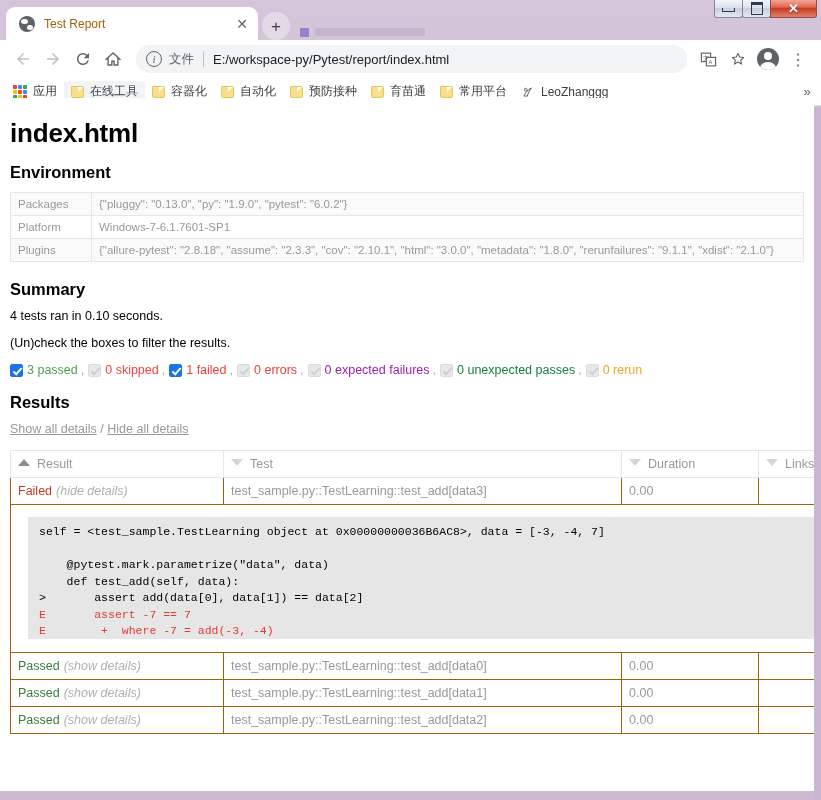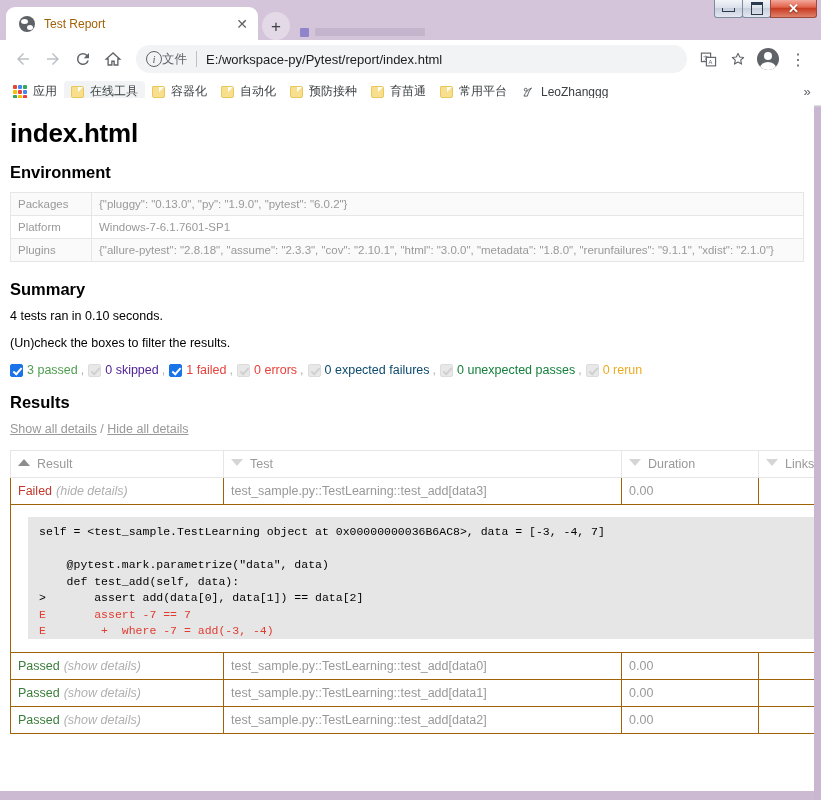--- a/index.html
+++ b/index.html
@@ -212,20 +212,21 @@
     font-family: "Liberation Serif", serif;
     display: flex;
     align-items: center;
     justify-content: center;
     box-sizing: border-box;
     font-style: italic;
   }
   #omnibox-scheme {
     font-size: 12.5px;
     color: #5f6368;
+    margin-left: 7px;
     white-space: nowrap;
   }
   #omnibox-divider {
     width: 1px;
     height: 16px;
     background: #bdc1c6;
     margin: 0 9px;
     flex: 0 0 1px;
   }
   #omnibox-url {
@@ -416,24 +417,24 @@
   .cb.off::after {
     content:"";
     position:absolute;
     left:4px; top:1px;
     width:3px; height:7px;
     border:solid #d0d0d0;
     border-width:0 2px 2px 0;
     transform: rotate(42deg);
   }
   .filter-label.passed  { color: #4f9e4f; }
-  .filter-label.skipped { color: #4c1d95; }
+  .filter-label.skipped { color: #ef4444; }
   .filter-label.failed  { color: #e8403a; }
   .filter-label.error   { color: #e8403a; }
-  .filter-label.xfail   { color: #0c4a6e; }
+  .filter-label.xfail   { color: #a21caf; }
   .filter-label.xpass   { color: #15803d; }
   .filter-label.rerun   { color: #eeaa22; }
   .filter-comma { color: #b0b0b0; margin: 0 4px 0 0; }
 
   p.detail-links {
     font-size: 12.5px;
     margin: 0 0 14px 0;
     color: #999999;
   }
   p.detail-links a { color: #999999; text-decoration: underline; }

